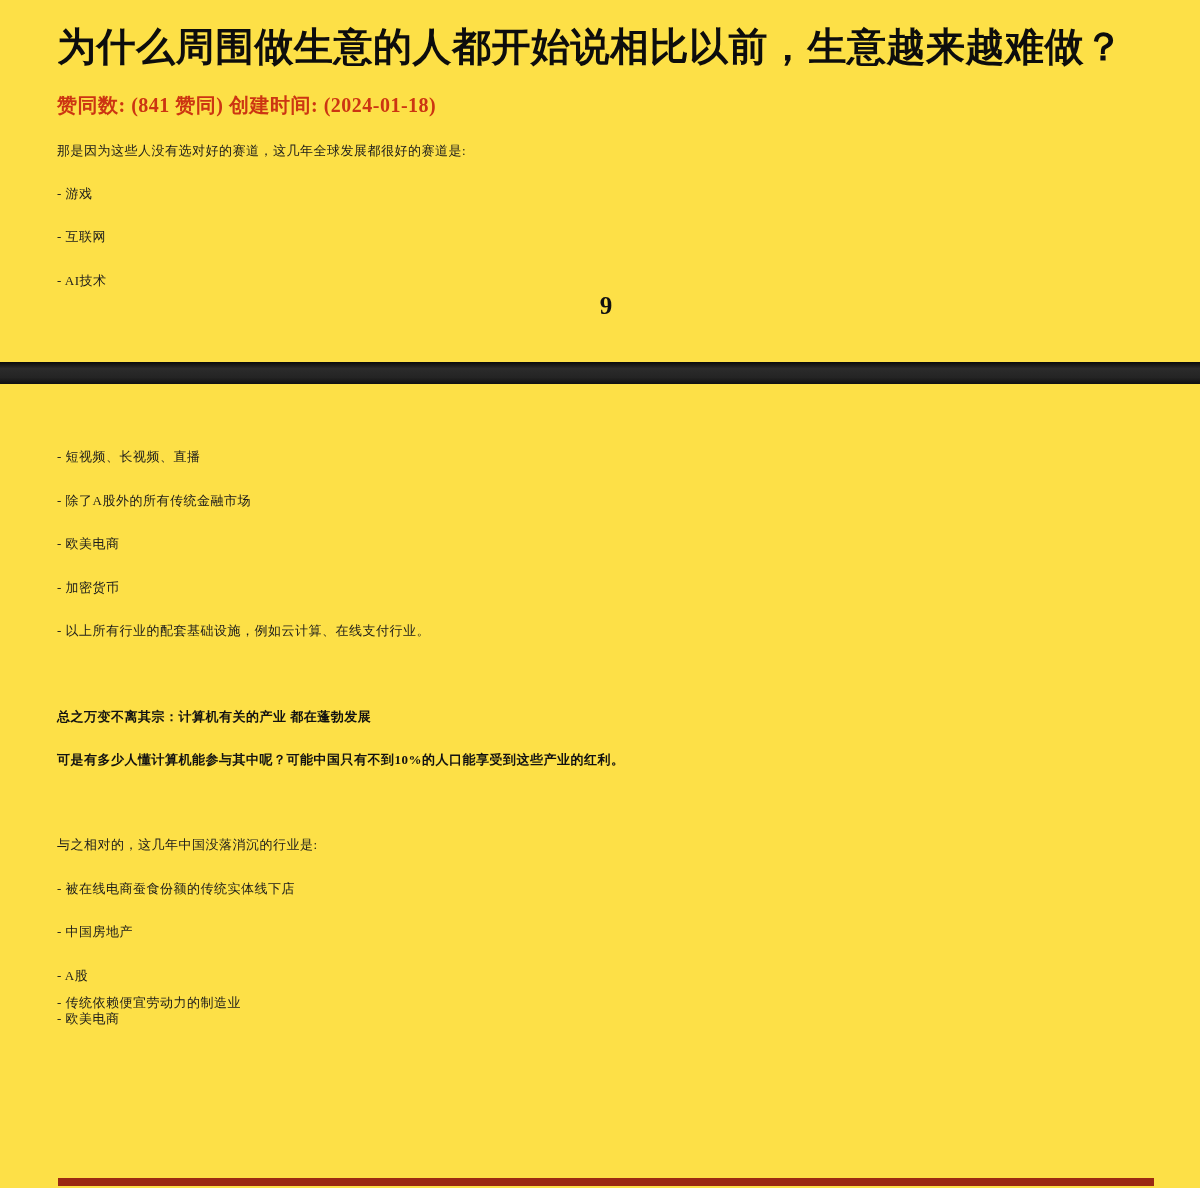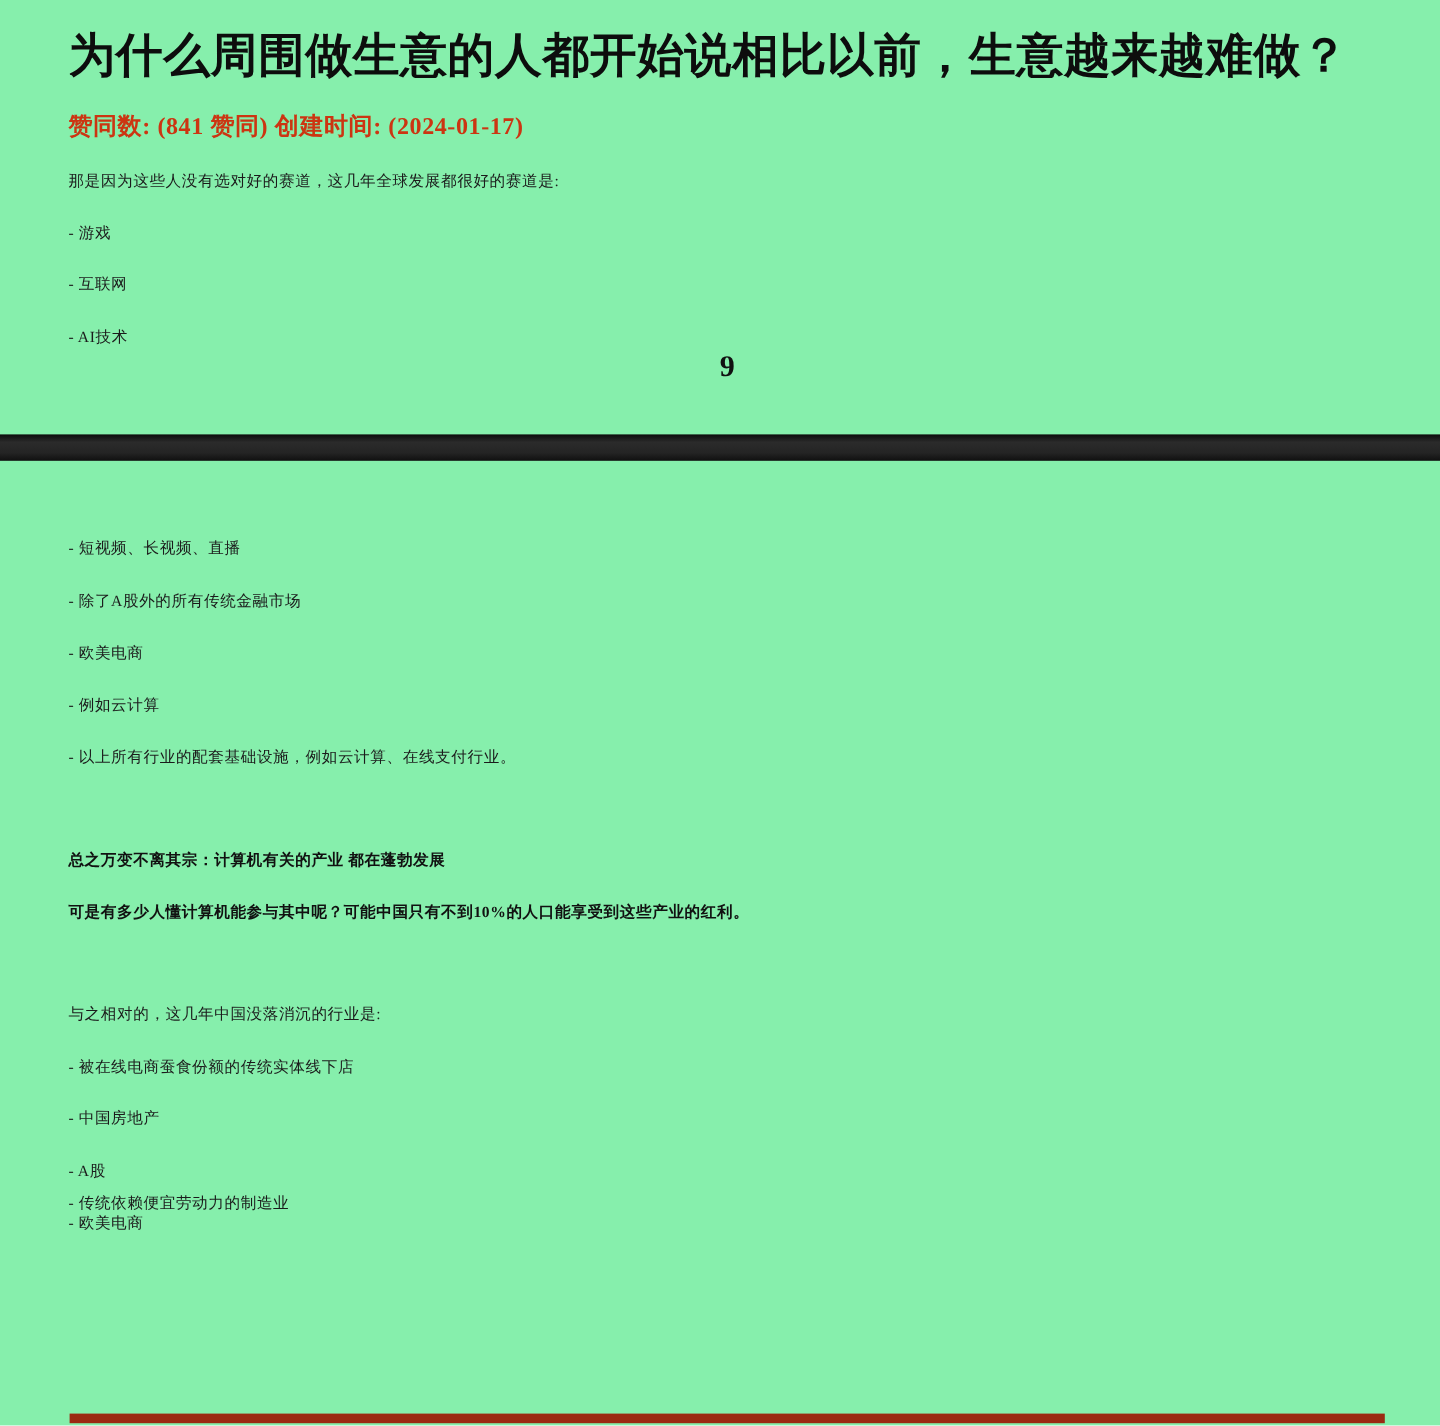--- a/index.html
+++ b/index.html
@@ -4,21 +4,21 @@
 <style>
   html, body {
     margin: 0;
     padding: 0;
     background: #ffffff;
   }
   #page {
     position: relative;
     width: 1200px;
     height: 1188px;
-    background: #86efac;
+    background: #fde047;
     overflow: hidden;
     font-family: "Liberation Serif", "DejaVu Serif", serif;
     color: #1b1b1b;
   }
   .doc-title {
     position: absolute;
     left: 57px;
     top: 22px;
     width: 1100px;
     font-size: 39px;
@@ -77,36 +77,36 @@
     background: #9b2a12;
   }
 </style>
 </head>
 <body>
 
 <div id="page">
 
   <h1 class="doc-title">为什么周围做生意的人都开始说相比以前，生意越来越难做？</h1>
 
-  <div class="meta-line">赞同数: (841 赞同) 创建时间: (2024-01-17)</div>
+  <div class="meta-line">赞同数: (841 赞同) 创建时间: (2024-01-18)</div>
 
   <div class="body-line" style="top:138px">那是因为这些人没有选对好的赛道，这几年全球发展都很好的赛道是:</div>
 
   <div class="body-line" style="top:181px">- 游戏</div>
   <div class="body-line" style="top:224px">- 互联网</div>
   <div class="body-line" style="top:268px">- AI技术</div>
 
   <div class="page-number">9</div>
 
   <div class="page-separator"></div>
 
   <div class="body-line" style="top:444px">- 短视频、长视频、直播</div>
   <div class="body-line" style="top:488px">- 除了A股外的所有传统金融市场</div>
   <div class="body-line" style="top:531px">- 欧美电商</div>
-  <div class="body-line" style="top:575px">- 例如云计算</div>
+  <div class="body-line" style="top:575px">- 加密货币</div>
   <div class="body-line" style="top:618px">- 以上所有行业的配套基础设施，例如云计算、在线支付行业。</div>
 
   <div class="body-line bold-line" style="top:704px">总之万变不离其宗：计算机有关的产业 都在蓬勃发展</div>
   <div class="body-line bold-line" style="top:747px">可是有多少人懂计算机能参与其中呢？可能中国只有不到10%的人口能享受到这些产业的红利。</div>
 
   <div class="body-line" style="top:876px">- 被在线电商蚕食份额的传统实体线下店</div>
 
   <div class="body-line" style="top:832px">与之相对的，这几年中国没落消沉的行业是:</div>
   <div class="body-line" style="top:919px">- 中国房地产</div>
   <div class="body-line" style="top:963px">- A股</div>

